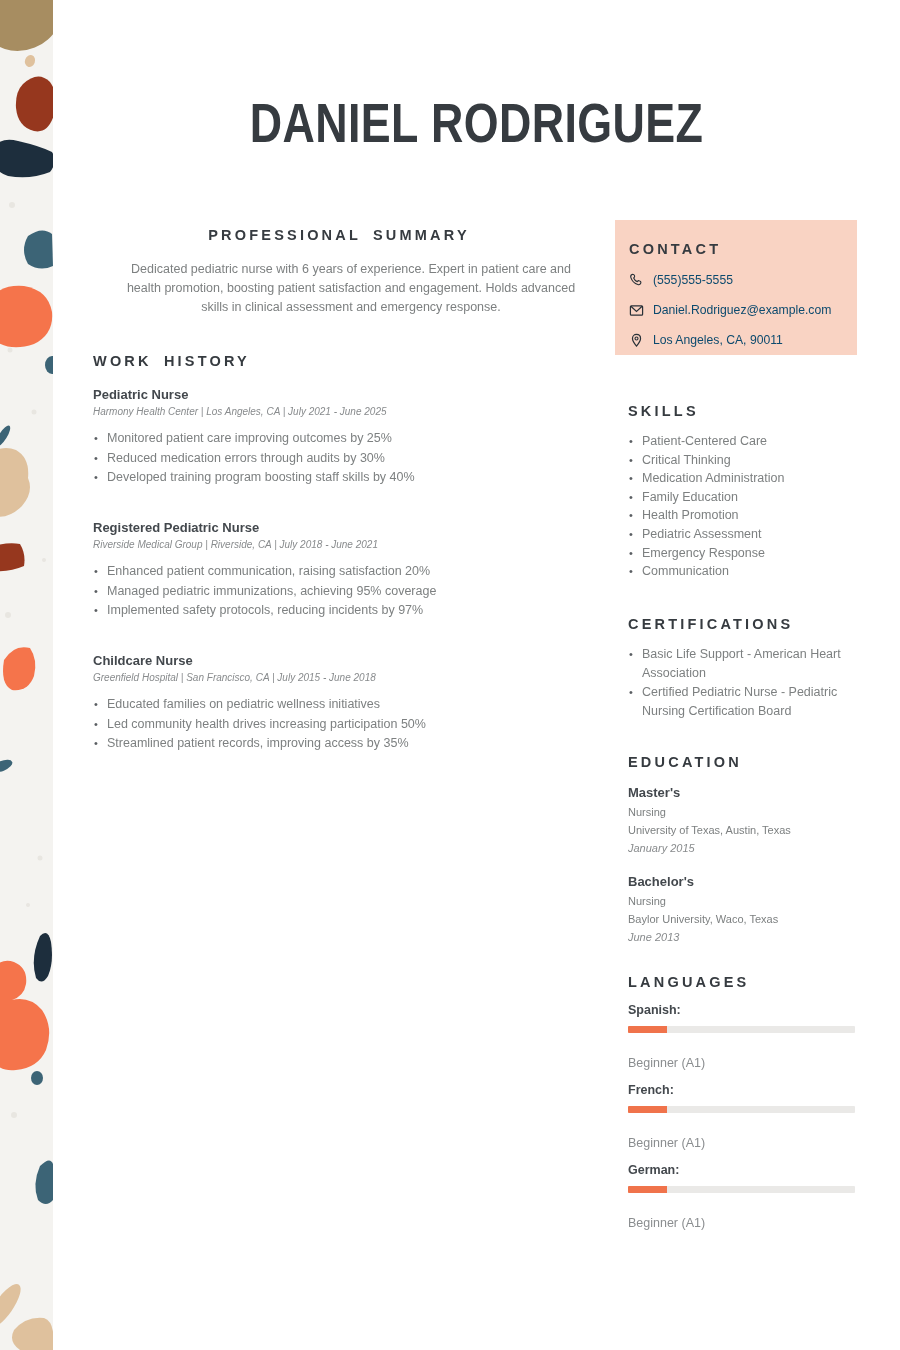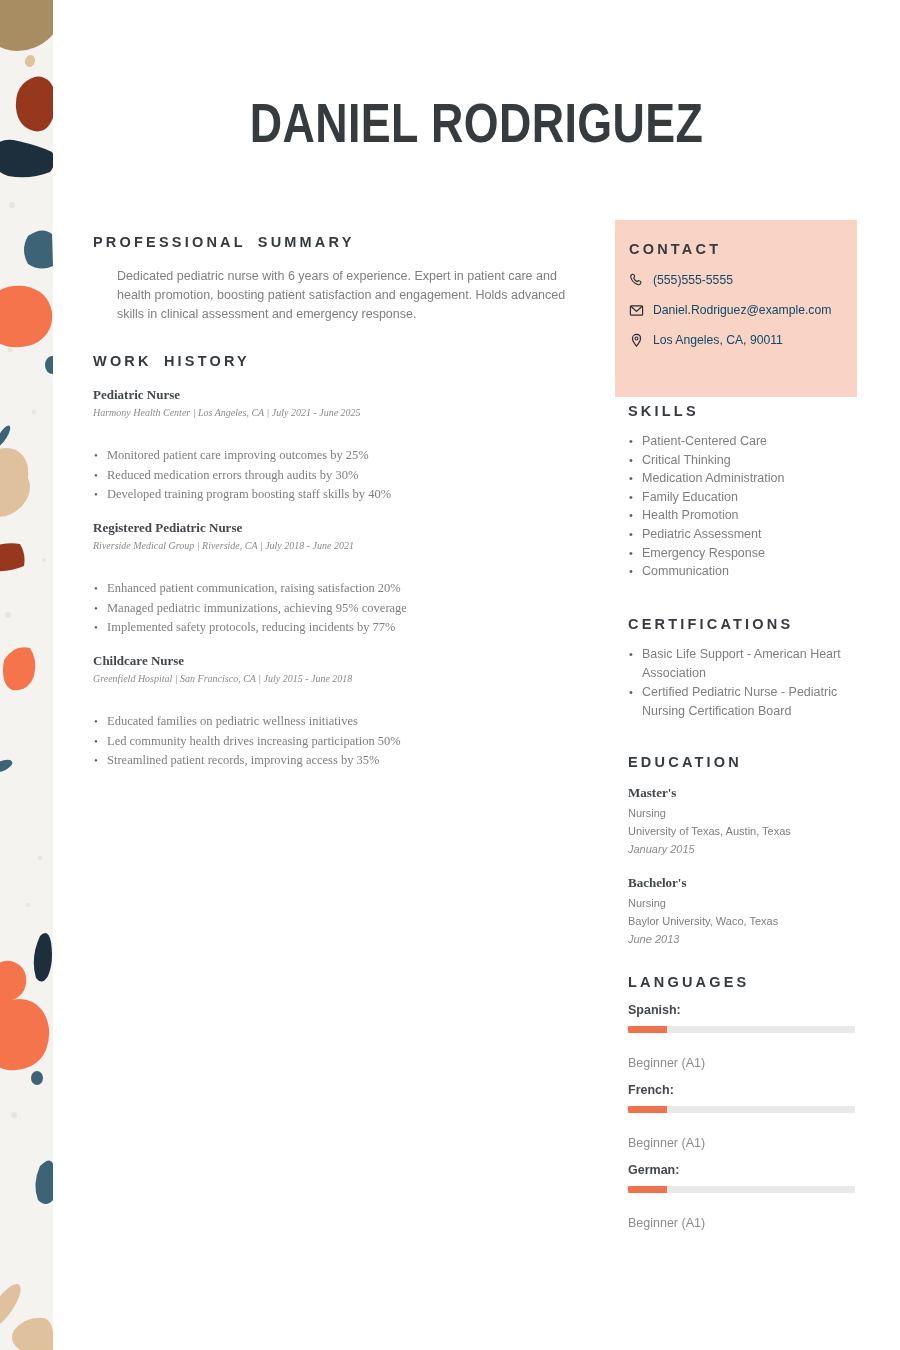--- a/index.html
+++ b/index.html
@@ -33,57 +33,57 @@
     display:inline-block;font-size:56px;font-weight:bold;color:var(--heading-color);
     transform:scaleX(0.80);transform-origin:center;white-space:nowrap;letter-spacing:0.5px;
   }
 
   .section-heading{
     font-size:14.5px;font-weight:bold;color:var(--heading-color);
     letter-spacing:3.2px;word-spacing:5px;white-space:nowrap;
   }
 
   .main-col{position:absolute;left:93px;width:492px;}
-  #summary-section{top:234px;}
+  #summary-section{top:227px;text-align:center;}
   #summary-text{margin-top:17px;font-size:12.5px;line-height:19px;color:var(--body-color);margin-left:24px;}
   #work-heading{position:absolute;left:93px;top:353px;}
 
-  .job{position:absolute;left:93px;width:492px;font-family:Liberation Serif, serif;}
+  .job{position:absolute;left:93px;width:492px;}
   #job-0{top:387px;} #job-1{top:520px;} #job-2{top:653px;}
   .job-title{font-size:13px;font-weight:bold;color:var(--strong-color);}
   .job-meta{margin-top:4px;font-size:10px;font-style:italic;color:var(--meta-color);}
-  .bullet-list{margin-top:28px;list-style:none;}
+  .bullet-list{margin-top:12px;list-style:none;}
   .bullet-list li{
     position:relative;padding-left:14px;font-size:12.5px;line-height:19.5px;color:var(--body-color);
   }
   .bullet-list li::before{
     content:"\2022";position:absolute;left:1px;top:0;color:#5a5e62;font-size:11px;line-height:19.5px;
   }
 
   .contact-box{
-    position:absolute;left:615px;top:220px;width:242px;height:177px;
+    position:absolute;left:615px;top:220px;width:242px;height:135px;
     background:var(--contact-bg);padding:21px 14px 0 14px;
   }
   .contact-rows{margin-top:13px;}
   .contact-row{display:flex;align-items:center;gap:9px;margin-bottom:10px;height:20px;}
   .contact-row .txt{font-size:12.2px;color:#0c4a6e;white-space:nowrap;}
   .cicon{flex:0 0 auto;width:15px;height:15px;color:#2A3138;}
 
   .right-section{position:absolute;left:628px;width:230px;}
   #skills-section{top:403px;}
   #certifications-section{top:616px;}
   #education-section{top:754px;}
   #languages-section{top:974px;}
   .right-section .bullet-list{margin-top:13px;}
   .right-section .bullet-list li{line-height:18.6px;}
   #certifications-section .bullet-list li{line-height:19px;margin-bottom:0;}
 
   .degree{margin-top:15px;}
   .degree + .degree{margin-top:17px;}
-  .degree-title{font-size:13px;font-weight:bold;color:var(--strong-color);margin-bottom:3px;font-family:Liberation Serif, serif;}
+  .degree-title{font-size:13px;font-weight:bold;color:var(--strong-color);margin-bottom:3px;}
   .degree-line{font-size:11px;color:var(--body-color);line-height:18px;}
   .degree-date{font-style:italic;color:var(--meta-color);}
 
   .lang-block{margin-top:13px;}
   .lang-block:first-of-type{margin-top:14px;}
   .lang-label{font-size:12.5px;font-weight:bold;color:var(--strong-color);margin-bottom:9px;}
   .lang-bar{width:227px;height:7px;background:var(--bar-track);border-radius:1px;overflow:hidden;}
   .lang-fill{height:100%;background:var(--accent-orange);}
   .lang-level{margin-top:23px;font-size:12.5px;color:#8a8d8f;}
 </style>
@@ -161,21 +161,21 @@
     <li>Developed training program boosting staff skills by 40%</li>
   </ul>
 </div>
 
 <div class="job" id="job-1">
   <div class="job-title">Registered Pediatric Nurse</div>
   <div class="job-meta">Riverside Medical Group | Riverside, CA | July 2018 - June 2021</div>
   <ul class="bullet-list">
     <li>Enhanced patient communication, raising satisfaction 20%</li>
     <li>Managed pediatric immunizations, achieving 95% coverage</li>
-    <li>Implemented safety protocols, reducing incidents by 77%</li>
+    <li>Implemented safety protocols, reducing incidents by 97%</li>
   </ul>
 </div>
 
 <div class="job" id="job-2">
   <div class="job-title">Childcare Nurse</div>
   <div class="job-meta">Greenfield Hospital | San Francisco, CA | July 2015 - June 2018</div>
   <ul class="bullet-list">
     <li>Educated families on pediatric wellness initiatives</li>
     <li>Led community health drives increasing participation 50%</li>
     <li>Streamlined patient records, improving access by 35%</li>

